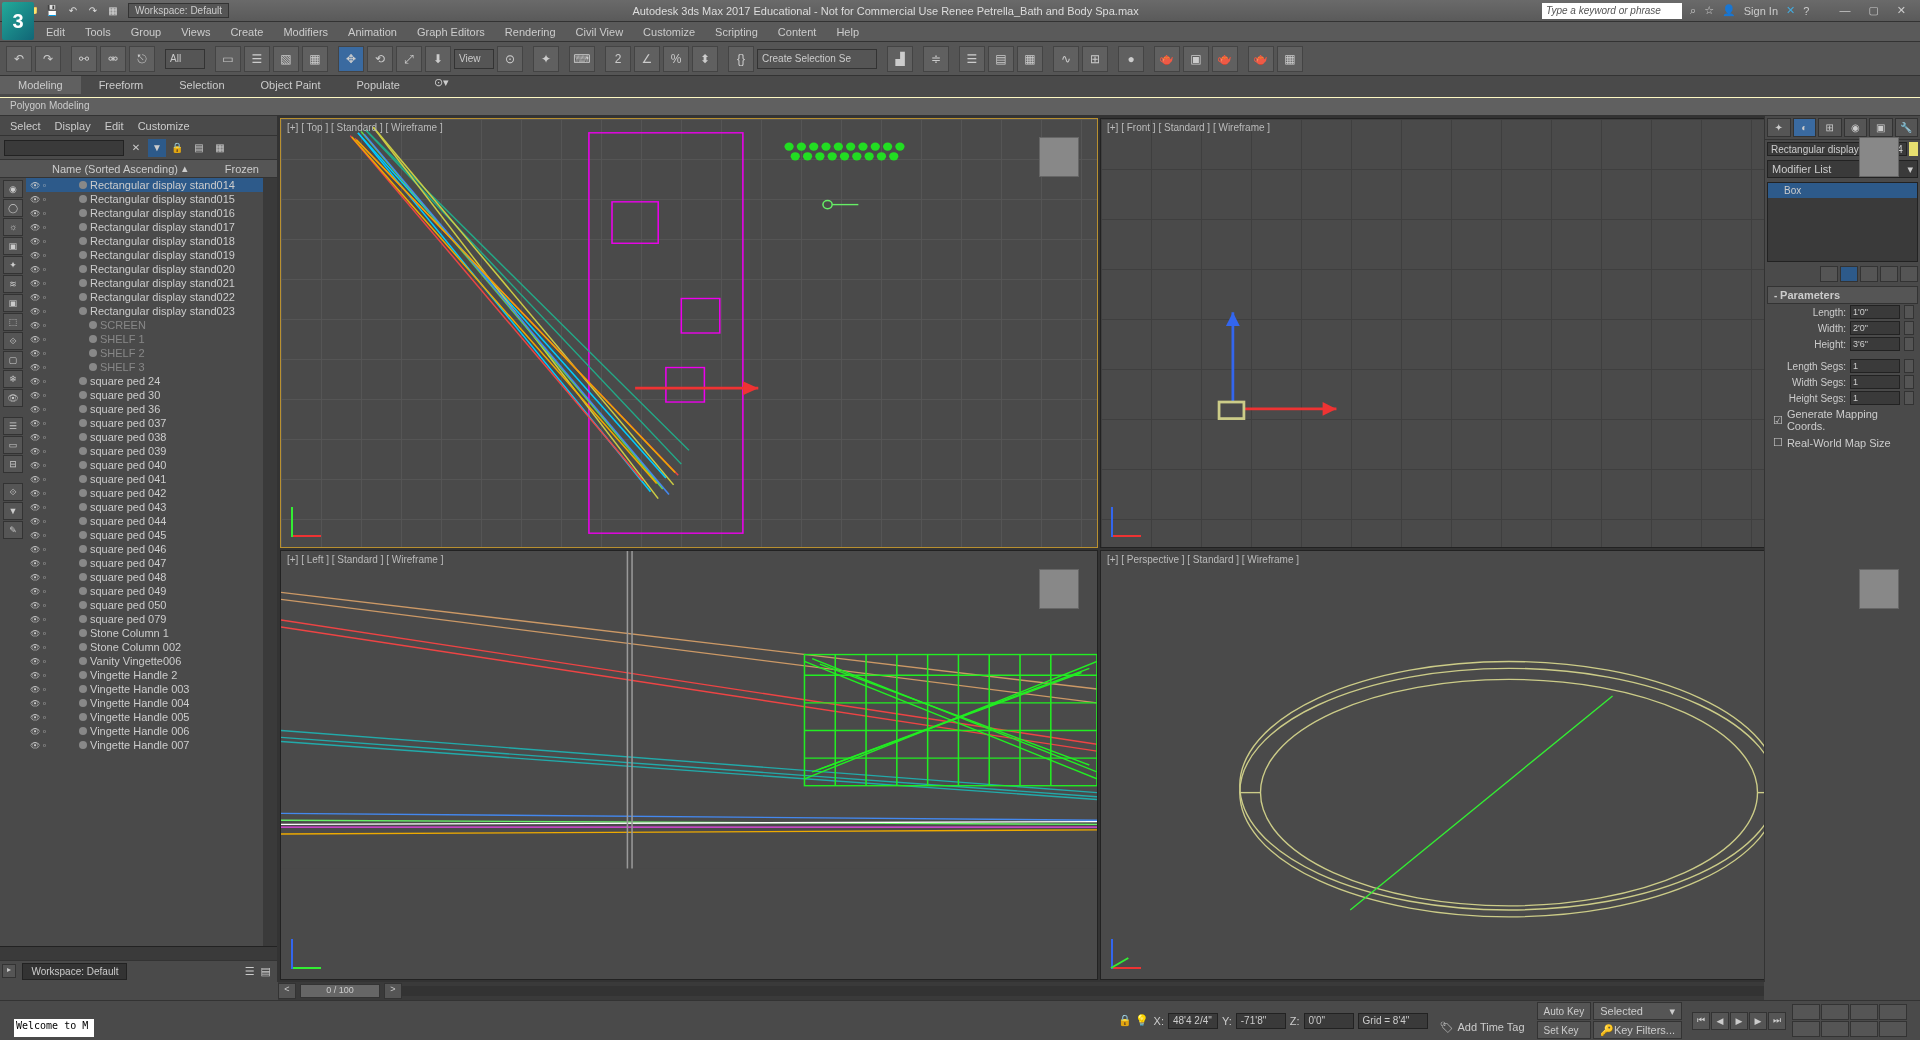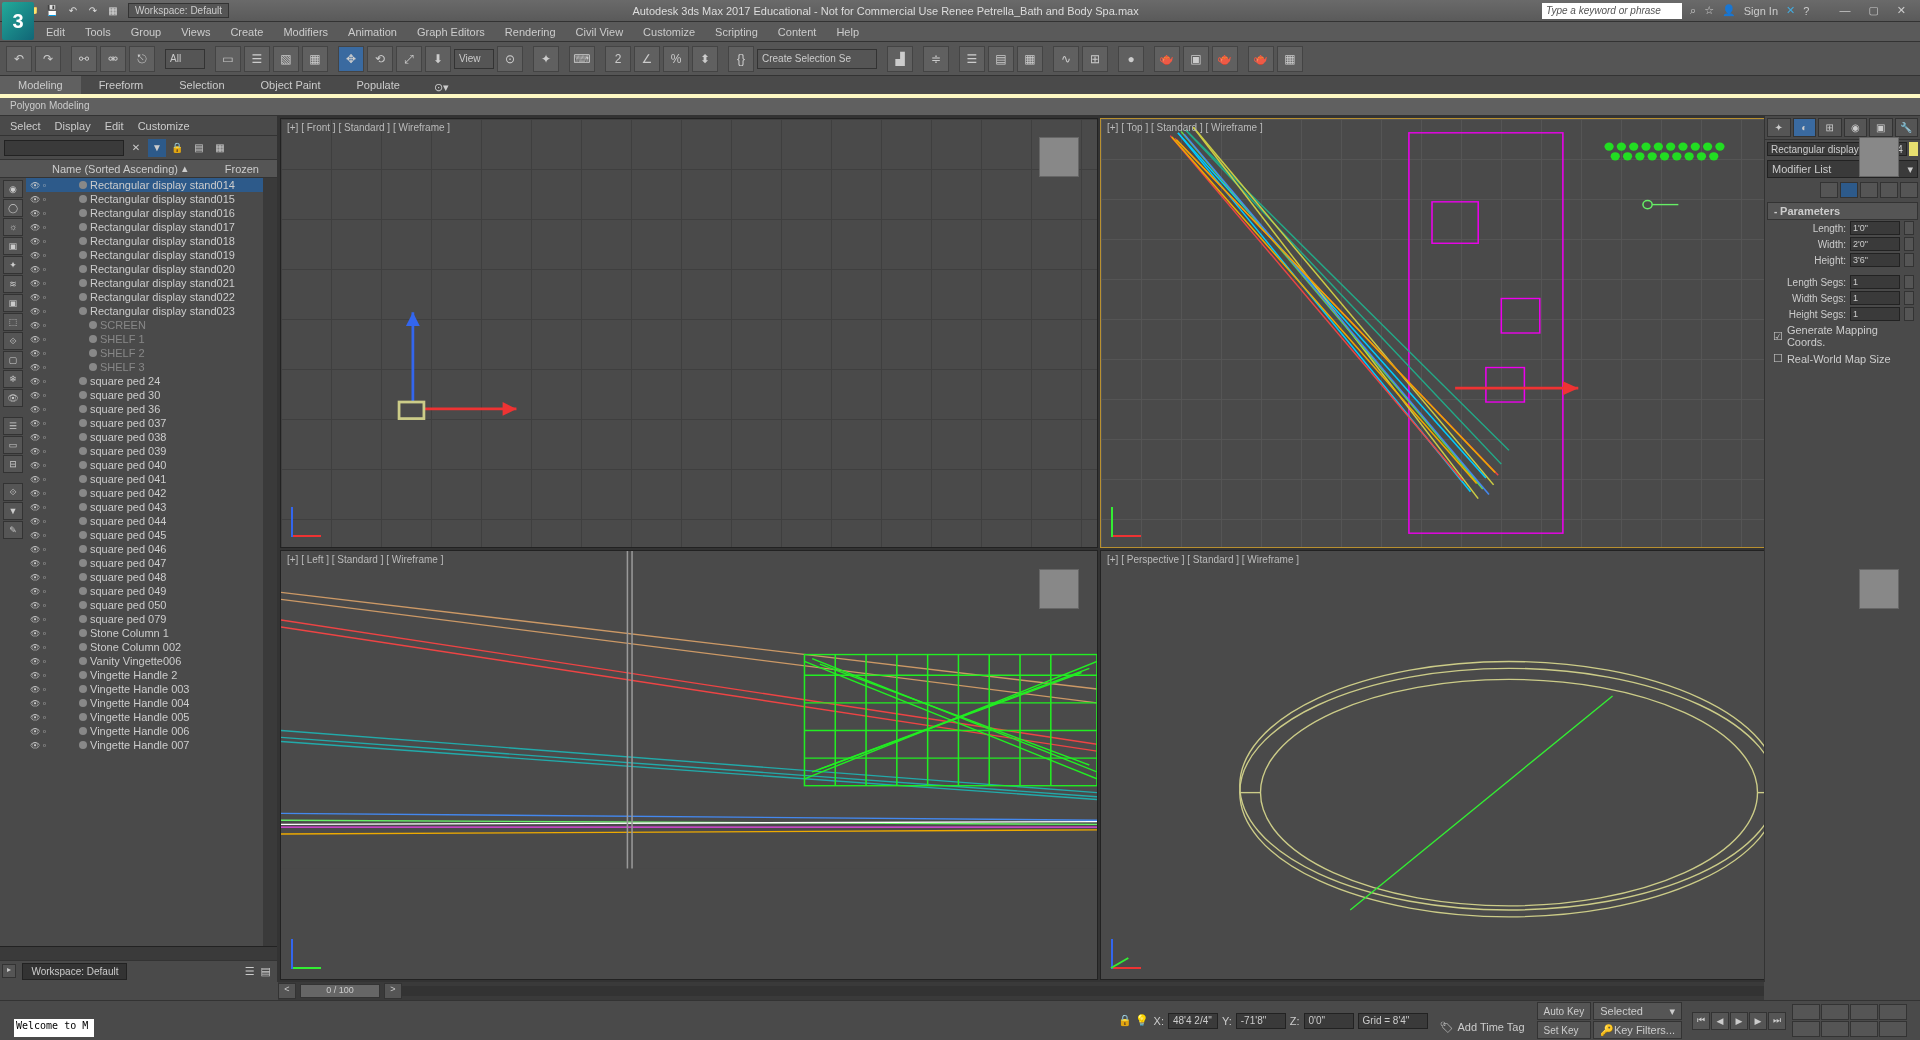--- a/index.html
+++ b/index.html
@@ -12,21 +12,21 @@
 .titlebar .search{width:140px;height:16px;background:#fff;color:#555;font-style:italic;padding:0 4px;font-size:10px;line-height:16px}
 .titlebar .right{display:flex;gap:8px;align-items:center;margin-left:8px}
 .titlebar .winbtns{display:flex;gap:18px;margin-left:30px;margin-right:10px}
 .menubar{height:20px;background:#5a5a5a;display:flex;align-items:center;padding-left:36px;gap:0;border-bottom:1px solid #333}
 .menubar span{padding:2px 10px;font-size:11px}
 .logo{position:absolute;top:2px;left:2px;width:32px;height:38px;background:linear-gradient(135deg,#2a9,#167);display:flex;align-items:center;justify-content:center;font-size:20px;font-weight:bold;color:#fff;border-radius:2px;z-index:10}
 .maintoolbar{height:34px;background:#555;display:flex;align-items:center;padding:0 6px;gap:3px;border-bottom:1px solid #333}
 .maintoolbar .tbtn{width:26px;height:26px;background:#606060;border:1px solid #444;display:flex;align-items:center;justify-content:center;font-size:12px}
 .maintoolbar .sep{width:4px}
 .maintoolbar .dd{height:20px;background:#555;border:1px solid #333;padding:0 4px;font-size:10px;min-width:40px;display:flex;align-items:center}
-.ribbon{height:22px;background:#4a4a4a;display:flex;align-items:flex-end;border-bottom:4px solid #fef9c3}
+.ribbon{height:22px;background:#4a4a4a;display:flex;align-items:flex-start;border-bottom:1px solid #fef9c3}
 .ribbon .tab{padding:3px 18px;font-size:11px}
 .ribbon .tab.active{background:#606060}
 .ribbon2{height:18px;background:#606060;padding:2px 10px;font-size:10px;border-bottom:1px solid #333}
 .content{position:absolute;top:116px;bottom:58px;left:0;right:0;display:flex}
 .scene-explorer{width:278px;background:#4a4a4a;display:flex;flex-direction:column;border-right:1px solid #333}
 .se-top{height:20px;display:flex;align-items:center;gap:14px;padding:8px 10px;border-bottom:1px solid #333;font-size:11px}
 .se-tools{height:24px;display:flex;align-items:center;padding:0 4px;gap:3px;border-bottom:1px solid #333}
 .se-tools input{flex:1;height:16px;background:#3a3a3a;border:1px solid #222;max-width:120px}
 .se-tools .ico{width:18px;height:18px;display:flex;align-items:center;justify-content:center;font-size:10px}
 .se-header{height:18px;background:#555;display:flex;align-items:center;padding-left:52px;border-bottom:1px solid #333;font-size:10px}
@@ -548,41 +548,20 @@
     <div class="se-scroll-h"></div>
     <div class="se-bottom">
       <span>▦</span>
       <span class="wd">Workspace: Default</span>
       <span style="margin-left:auto">☰</span>
       <span>▤</span>
     </div>
   </div>
 
   <div class="viewports">
-    <div class="vp">
-      <div class="grid-bg dark"></div>
-      <div class="vp-label">[+] [ Front ] [ Standard ] [ Wireframe ]</div>
-      <div class="viewcube">
-          <div class="cube"></div>
-        </div>
-      <svg style="position:absolute;inset:0" width="100%" height="100%" viewBox="0 0 530 310">
-        <g stroke-width="2" fill="none">
-          <line x1="65" y1="210" x2="65" y2="140" stroke="#36e"></line>
-          <polygon points="65,140 60,150 70,150" fill="#36e"></polygon>
-          <line x1="65" y1="210" x2="140" y2="210" stroke="#e33"></line>
-          <polygon points="140,210 130,205 130,215" fill="#e33"></polygon>
-          <rect x="55" y="205" width="18" height="12" stroke="#cc8" fill="#4a4a4a"></rect>
-        </g>
-      </svg>
-      <div class="axis">
-          <div class="x"></div>
-          <div class="z"></div>
-        </div>
-    </div>
-
     <div class="vp active">
       <div class="grid-bg"></div>
       <div class="vp-label">[+] [ Top ] [ Standard ] [ Wireframe ]</div>
       <div class="viewcube">
           <div class="cube"></div>
         </div>
       <svg style="position:absolute;inset:0" width="100%" height="100%" viewBox="0 0 530 310" preserveAspectRatio="none">
         <g stroke-width="1" fill="none">
           <rect x="200" y="10" width="100" height="290" stroke="#e0e"></rect>
           <rect x="215" y="60" width="30" height="30" stroke="#e0e"></rect>
@@ -627,20 +606,41 @@
           <line x1="358" y1="62" x2="375" y2="62" stroke="#6e6"></line>
         </g>
       </svg>
       <div class="axis">
           <div class="x"></div>
           <div class="y" style="background:#3e3"></div>
         </div>
     </div>
 
     <div class="vp">
+      <div class="grid-bg dark"></div>
+      <div class="vp-label">[+] [ Front ] [ Standard ] [ Wireframe ]</div>
+      <div class="viewcube">
+          <div class="cube"></div>
+        </div>
+      <svg style="position:absolute;inset:0" width="100%" height="100%" viewBox="0 0 530 310">
+        <g stroke-width="2" fill="none">
+          <line x1="65" y1="210" x2="65" y2="140" stroke="#36e"></line>
+          <polygon points="65,140 60,150 70,150" fill="#36e"></polygon>
+          <line x1="65" y1="210" x2="140" y2="210" stroke="#e33"></line>
+          <polygon points="140,210 130,205 130,215" fill="#e33"></polygon>
+          <rect x="55" y="205" width="18" height="12" stroke="#cc8" fill="#4a4a4a"></rect>
+        </g>
+      </svg>
+      <div class="axis">
+          <div class="x"></div>
+          <div class="z"></div>
+        </div>
+    </div>
+
+    <div class="vp">
       <div class="vp-label">[+] [ Left ] [ Standard ] [ Wireframe ]</div>
       <div class="viewcube">
           <div class="cube"></div>
         </div>
       <svg style="position:absolute;inset:0" width="100%" height="100%" viewBox="0 0 530 310" preserveAspectRatio="none">
         <rect width="530" height="230" fill="#4a4a4a"></rect>
         <g stroke-width="1" fill="none">
           <line x1="0" y1="30" x2="530" y2="100" stroke="#c96"></line>
           <line x1="0" y1="35" x2="530" y2="110" stroke="#c96"></line>
           <line x1="0" y1="50" x2="530" y2="140" stroke="#e44"></line>
@@ -718,20 +718,23 @@
     <div class="t">🔧</div>
   </div>
   <div class="namef">
     <input value="Rectangular display stand014" style="">
     <div class="sw"></div>
   </div>
   <div class="dd">
       <span>Modifier List</span>
       <span style="margin-left:auto">▾</span>
     </div>
+  <div class="stack">
+    <div class="item">Box</div>
+  </div>
   <div class="stacktools">
     <div class="b"></div>
     <div class="b on"></div>
     <div class="b"></div>
     <div class="b"></div>
     <div class="b"></div>
   </div>
   <div class="rollout">
     <div class="rollhead">- <span>Parameters</span></div>
     <div class="param">

